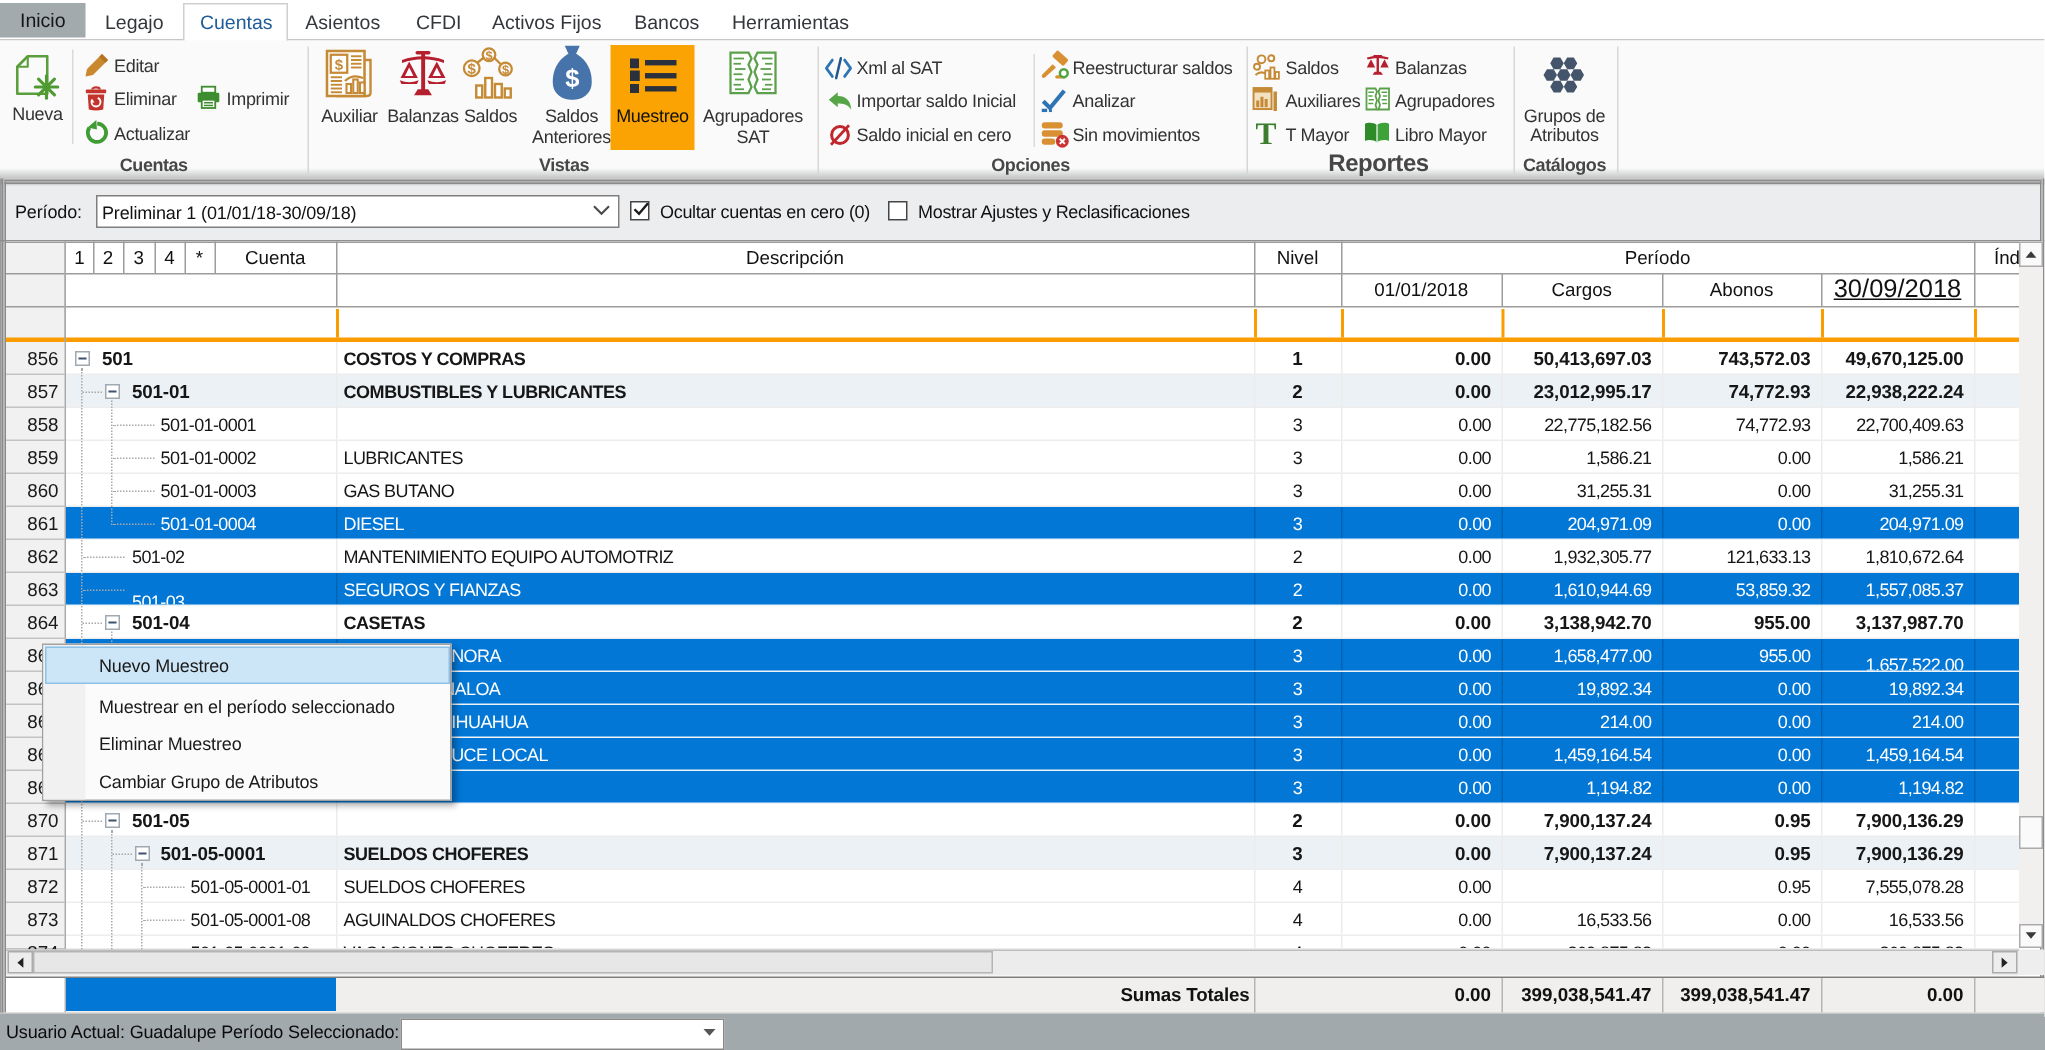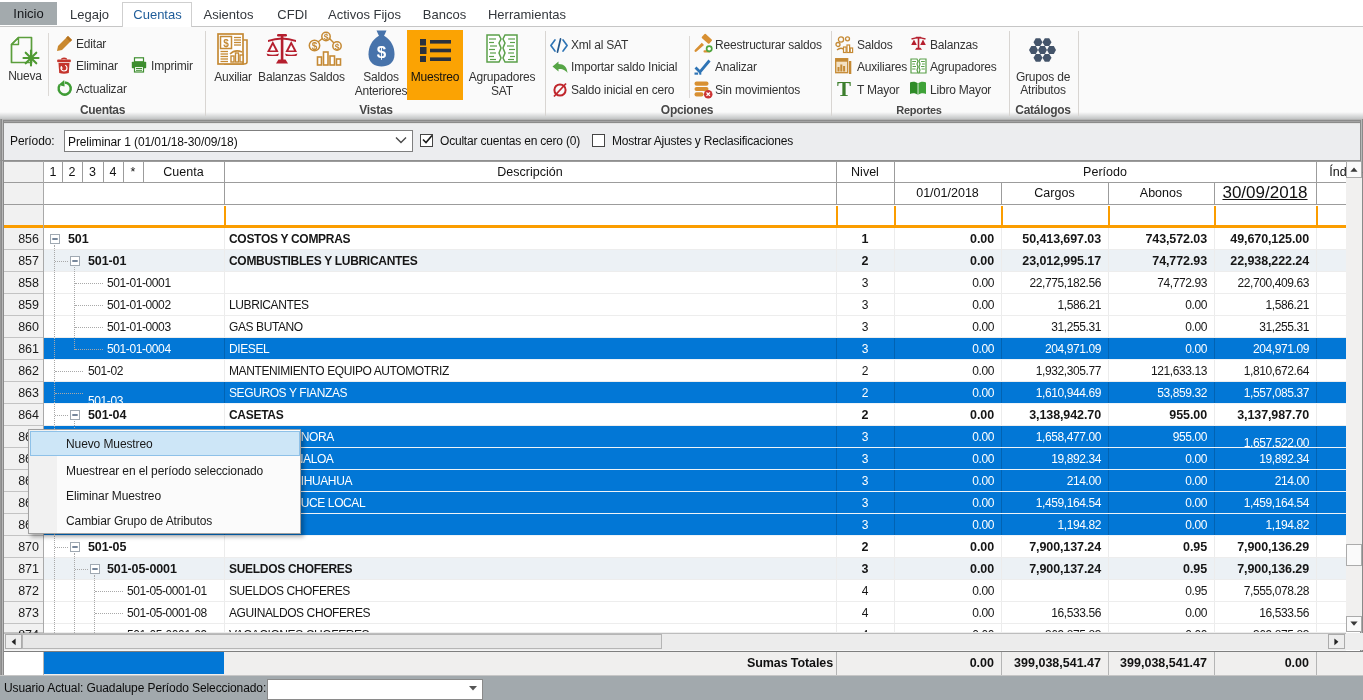--- a/index.html
+++ b/index.html
@@ -314,21 +314,21 @@
   </div>
 <div class="t" style="left:930px;top:60px;width:80px;height:14px;font-size:12px;letter-spacing:-0.2px;color:#333;">Agrupadores</div>
 <div style="left:909px;top:81px;width:18px;height:15px;">
     <svg width="18" height="15" viewBox="0 0 18 15">
 <path d="M9 2.5 C7 0.5 3 0.5 1 1.5 V13 C3 12 7 12 9 14 Z" fill="#2f8b28"></path>
 <path d="M9 2.5 C11 0.5 15 0.5 17 1.5 V13 C15 12 11 12 9 14 Z" fill="#3fa238"></path>
 <line x1="9" y1="2.5" x2="9" y2="14" stroke="#fff" stroke-width="0.8"></line>
 </svg>
   </div>
 <div class="t" style="left:930px;top:83px;width:80px;height:14px;font-size:12px;letter-spacing:-0.2px;color:#333;">Libro Mayor</div>
-<div class="tc" style="left:874.0px;top:103px;width:90px;height:13px;font-size:11px;letter-spacing:-0.3px;font-weight:600;color:#474747;">Reportes</div>
+<div class="tc" style="left:874.0px;top:103px;width:90px;height:13px;font-size:16px;letter-spacing:-0.3px;font-weight:600;color:#474747;">Reportes</div>
 <div style="left:1029px;top:37px;width:27px;height:26px;">
     <svg width="27" height="26" viewBox="0 0 27 26">
       <polygon points="18.0,13.0 20.2,9.1 24.8,9.1 27.0,13.0 24.8,16.9 20.2,16.9" fill="#44546a"></polygon>
       <polygon points="13.5,20.8 15.8,16.9 20.2,16.9 22.5,20.8 20.2,24.7 15.8,24.7" fill="#44546a"></polygon>
       <polygon points="4.5,20.8 6.8,16.9 11.3,16.9 13.5,20.8 11.3,24.7 6.8,24.7" fill="#44546a"></polygon>
       <polygon points="0.0,13.0 2.3,9.1 6.8,9.1 9.0,13.0 6.8,16.9 2.2,16.9" fill="#44546a"></polygon>
       <polygon points="4.5,5.2 6.7,1.3 11.2,1.3 13.5,5.2 11.2,9.1 6.7,9.1" fill="#44546a"></polygon>
       <polygon points="13.5,5.2 15.8,1.3 20.2,1.3 22.5,5.2 20.2,9.1 15.8,9.1" fill="#44546a"></polygon>
       <polygon points="9.0,13.0 11.2,9.1 15.8,9.1 18.0,13.0 15.8,16.9 11.2,16.9" fill="#44546a"></polygon>
     </svg>

